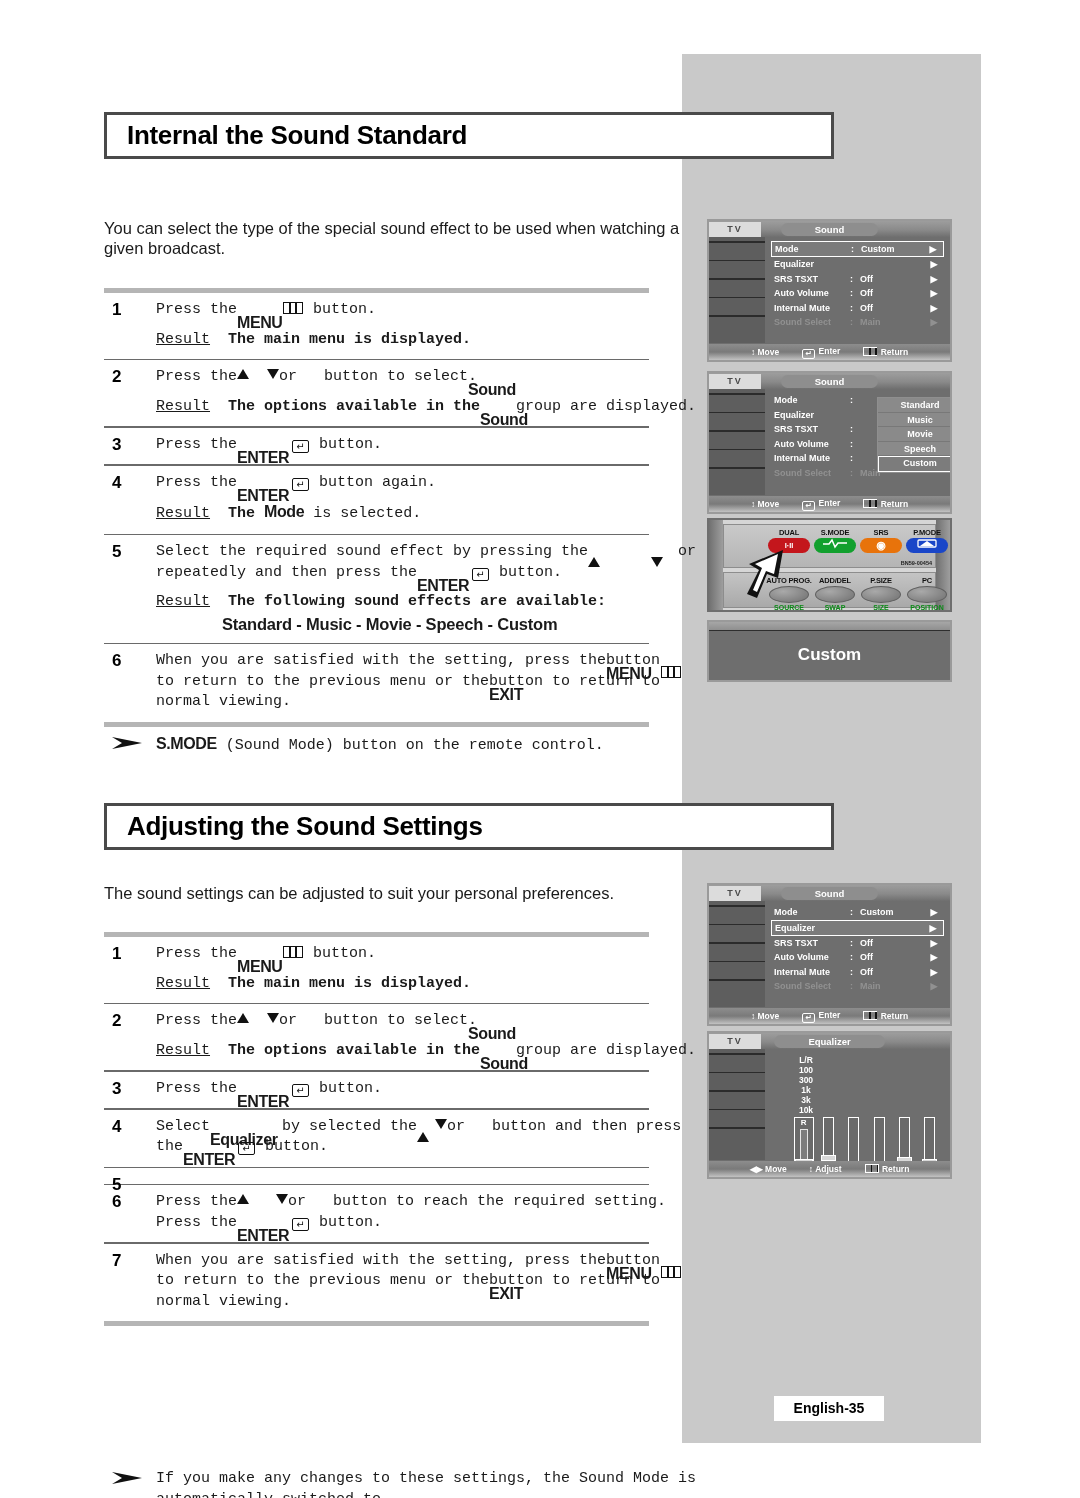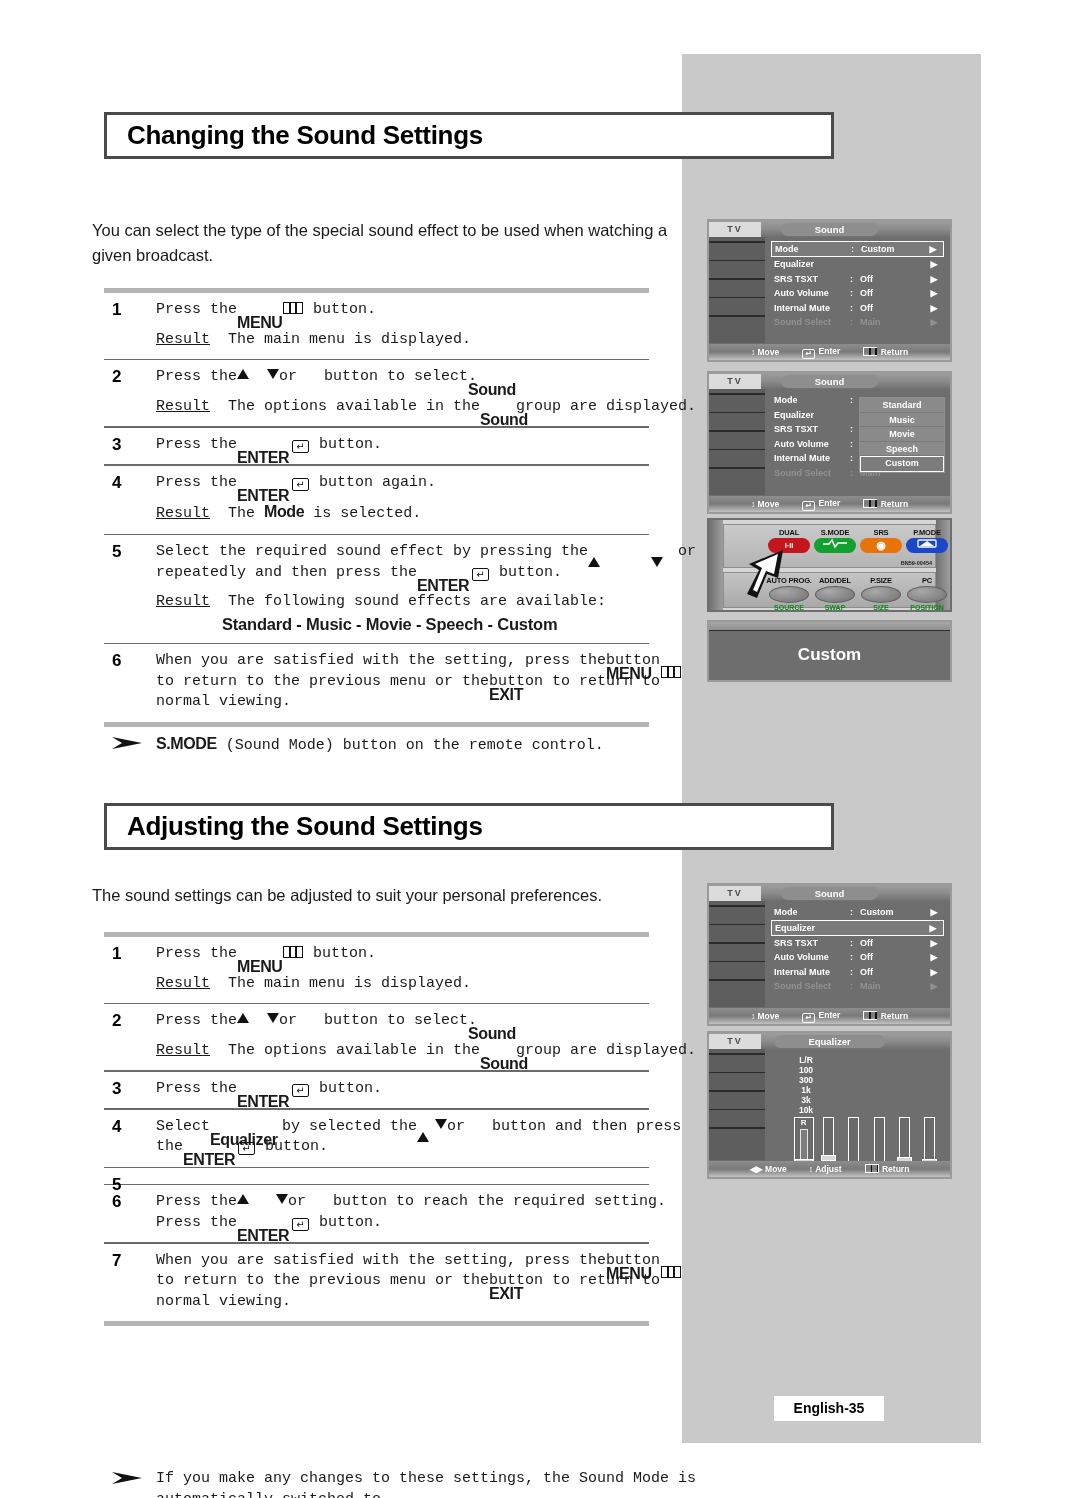--- a/index.html
+++ b/index.html
@@ -39,24 +39,24 @@
     color: #000;
     padding-left: 20px;
     letter-spacing: -0.3px;
   }
   #title1 { top: 112px; }
   #title2 { top: 803px; }
 
   
   .intro {
     position: absolute;
-    left: 92px;
+    left: 104px;
     font-size: 16.5px;
     color: #1a1a1a;
-    line-height: 25px;
+    line-height: 20px;
     width: 580px;
   }
   #intro1 { top: 218px; }
   #intro2 { top: 883px; }
 
   
   .steps { position: absolute; left: 104px; width: 580px; }
   #steps1 { top: 288px; }
   #steps2 { top: 932px; }
 
@@ -80,21 +80,21 @@
     color: #000;
   }
   .step .body { padding-left: 52px; white-space: nowrap; }
   .step .line2 { padding-left: 52px; white-space: nowrap; }
   .res {
     padding-left: 52px;
     margin-top: 9px;
     white-space: nowrap;
   }
   .res .lbl { text-decoration: underline; }
-  .res .val { padding-left: 18px; }
+  .res .val { padding-left: 18px; font-weight: bold; }
 
   b.bold {
     font-family: "Liberation Sans", sans-serif;
     font-weight: bold;
     font-size: 16px;
     letter-spacing: -0.4px;
   }
   
   .ovl { position: relative; display: inline-block; width: 0; }
   .ovl > span { position: absolute; left: 0; top: 0; white-space: nowrap; }
@@ -251,21 +251,21 @@
     gap: 22px;
     font-size: 8.5px;
     font-weight: bold;
     color: #ffffff;
   }
   .osd-foot span { white-space: nowrap; }
 
   
   .osd-drop {
     position: absolute;
-    left: 150px; top: 24px;
+    left: 168px; top: 24px;
     width: 86px;
     border: 1px solid #8f8f8f;
   }
   .osd-drop div {
     height: 14.5px;
     background: #8a8a8a;
     color: #ffffff;
     font-size: 9px;
     font-weight: bold;
     text-align: center;
@@ -447,21 +447,21 @@
   }
 </style>
 </head>
 <body>
 
 <div class="page">
 
   <div class="gray-panel"></div>
 
   <div class="title-box" id="title1">
-    <div class="txt">Changing the Sound Settings</div>
+    <div class="txt">Internal the Sound Standard</div>
   </div>
 
   <div class="intro" id="intro1">You can select the type of the special sound effect to be used when watching a given broadcast.</div>
 
   <div class="steps" id="steps1">
 
     <div class="rule-thick"></div>
 
     <div class="step">
       <span class="num">1</span>

